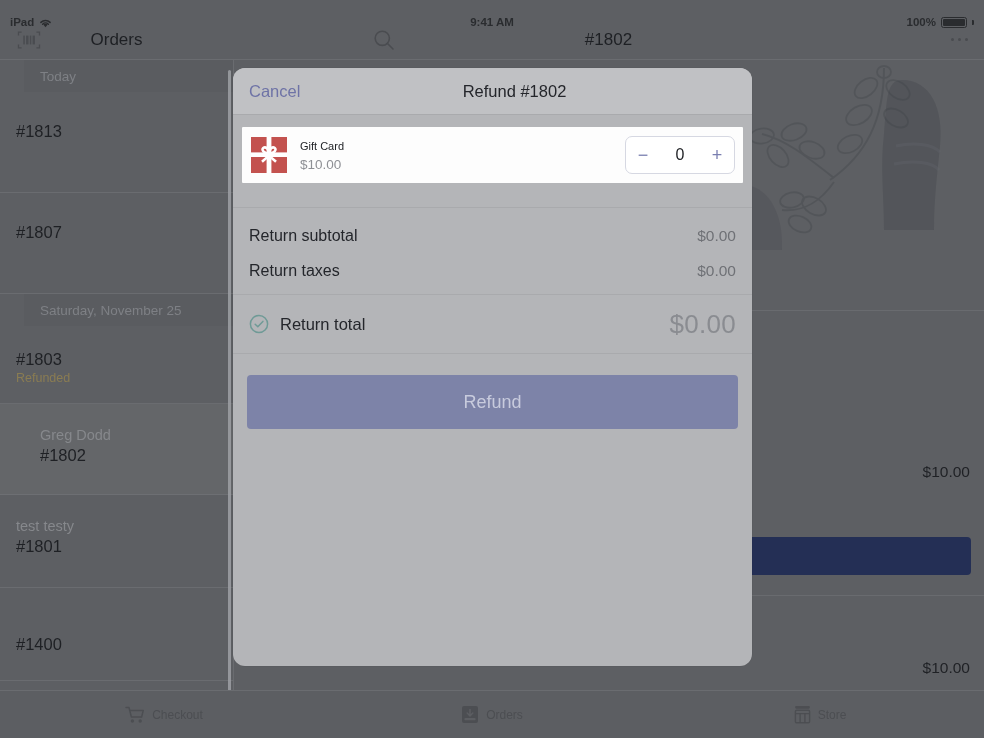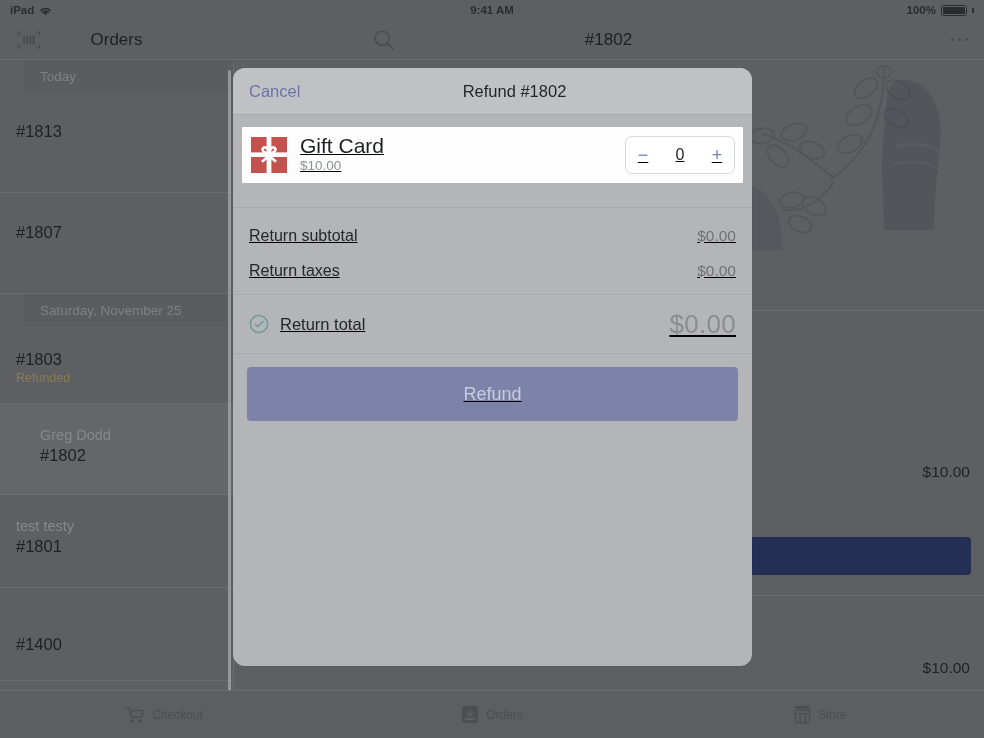--- a/index.html
+++ b/index.html
@@ -12,21 +12,21 @@
   }
 
   
   #app-backdrop{
     position:absolute; inset:0;
     background:#5d5f63;
   }
 
   
   .statusbar{
-    position:absolute; top:0; left:0; right:0; height:20px;
+    position:absolute; top:12px; left:0; right:0; height:20px;
     display:flex; align-items:center;
     font-size:11.5px; color:#2a2c2f; font-weight:bold;
   }
   .sb-left{ position:absolute; left:10px; display:flex; align-items:center; gap:5px;}
   .sb-center{ position:absolute; left:0; right:0; text-align:center; }
   .sb-right{ position:absolute; right:10px; display:flex; align-items:center; gap:5px;}
   .wifi-ico{ display:inline-block; width:13px; height:10px; position:relative; top:1px;}
   .batt{ width:26px; height:11px; border:1.3px solid #2a2c2f; border-radius:2.5px; position:relative; display:inline-block;}
   .batt::after{ content:""; position:absolute; left:1px; top:1px; bottom:1px; right:1px; background:#2a2c2f; border-radius:1px;}
   .batt-nub{ width:2px;height:5px;background:#2a2c2f;border-radius:0 1px 1px 0; display:inline-block;}
@@ -108,21 +108,20 @@
     font-size:12px; color:#4c4e52;
   }
   .tab svg{ display:block; }
 
   
   .dim{ position:absolute; inset:0; background:rgba(0,0,0,0.0); }
   .modal{
     position:absolute; left:233px; top:68px; width:519px; height:598px;
     background:#b4b5b8; border-radius:12px; overflow:hidden;
     box-shadow:0 0 0 0.5px rgba(0,0,0,.06);
-    text-decoration:underline;
   }
   .modal-header{
     height:47px; position:relative; display:flex; align-items:center;
     background:#c0c1c4;
     border-bottom:1px solid #a9aaad;
   }
   .modal-cancel{
     position:absolute; left:16px; font-size:16.5px; color:#6e73a6;
   }
   .modal-title{
@@ -130,21 +129,21 @@
     font-size:16.5px; color:#24262b; font-weight:400;padding-left:44px;
   }
 
   .item-row{
     margin:12px 9px 0 9px; height:56px; background:#fdfdfd;
     display:flex; align-items:center; padding:0 8px 0 9px;
     border-radius:1px;
   }
   .gift-ico{ width:36px;height:36px;flex:0 0 36px;}
   .item-txt{ flex:1; padding-left:13px;}
-  .item-name{ font-size:21px; color:#1d1f23; line-height:20px;}
+  .item-name{ font-size:11px; color:#1d1f23; line-height:20px;}
   .item-price{ font-size:13.5px; color:#8e9095; line-height:18px;}
   .stepper{
     width:110px;height:38px;border:1px solid #d6d8e2;border-radius:7px;
     background:#fff; display:flex; align-items:center;
   }
   .stepper .sbtn{ width:34px; text-align:center; font-size:18px; color:#7a7fb0;}
   .stepper .sval{ flex:1; text-align:center; font-size:16px; color:#1d1f23;}
 
   .row-gap{ height:24px; }
   .sep{ height:1px; background:#a9aaad; }
@@ -157,21 +156,21 @@
   .tot-block{ padding:10px 0 6px 0; }
 
   .grand{
     height:58px; display:flex; align-items:center; padding:0 16px;
   }
   .grand .check{ width:20px;height:20px;flex:0 0 20px;margin-right:11px;}
   .grand .lbl{ flex:1; font-size:16.5px; color:#24262b;}
   .grand .val{ font-size:26px; color:#8a8c91; letter-spacing:.3px;}
 
   .refund-btn{
-    margin:13px 14px 0 14px; height:54px; border-radius:4px;
+    margin:21px 14px 0 14px; height:54px; border-radius:4px;
     background:#7d83a8; display:flex; align-items:center; justify-content:center;
     font-size:18px; color:#c8cbdd;
   }
 </style>
 </head>
 <body>
 
 <div id="app-backdrop">
 
   <div class="statusbar">

